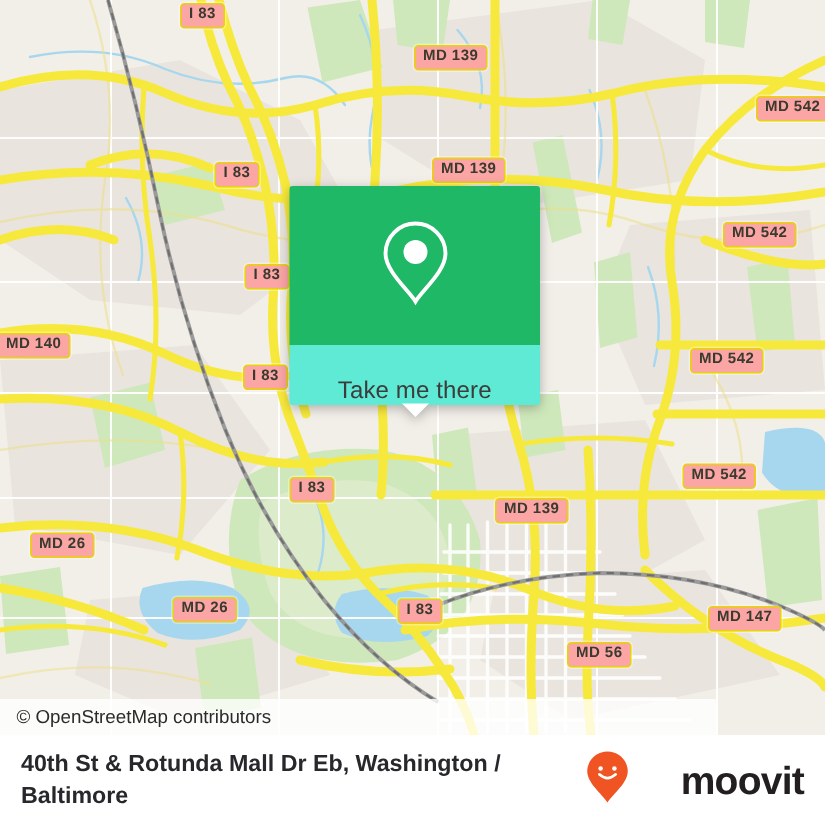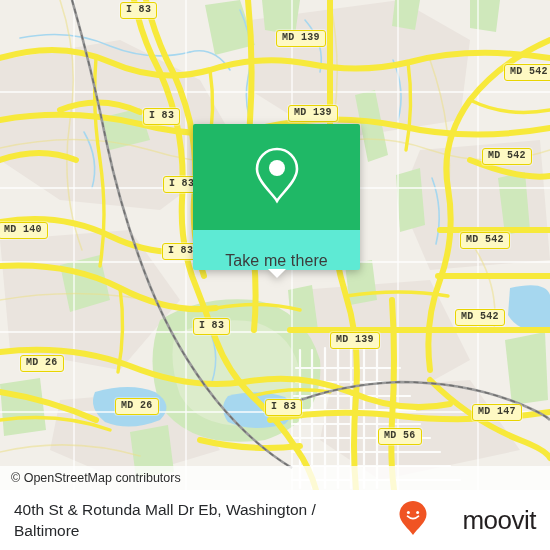--- a/index.html
+++ b/index.html
@@ -21,40 +21,40 @@
     left: 0; top: 0;
     width: 550px; height: 490px;
     background: #f2efe9;
     overflow: hidden;
   }
   .map svg { position: absolute; left: 0; top: 0; }
 
   
   .shield {
     position: absolute;
-    background: #fef9c3;
+    background: #fca5a5;
     border: 1.5px solid #e8d400;
     border-radius: 3px;
     color: #3a3a2e;
     font-size: 10px;
     font-weight: bold;
     letter-spacing: .3px;
     padding: 1px 5px 2px 5px;
     line-height: 12px;
     white-space: nowrap;
-    font-family: Liberation Mono, monospace;
+    font-family: Liberation Sans, sans-serif;
     box-shadow: 0 0 0 1px rgba(255,255,255,.35);
   }
 
   
   .attribution {
     position: absolute;
     left: 0;
     top: 466px;
-    width: 550px;
+    width: 478px;
     height: 24px;
     background: rgba(255,255,255,0.78);
     display: flex;
     align-items: center;
     padding-left: 11px;
     font-size: 12.5px;
     color: #2b2b2b;
     font-family: "Liberation Sans", sans-serif;
   }
 
@@ -103,20 +103,21 @@
   
   .footer {
     position: absolute;
     left: 0; top: 490px;
     width: 550px; height: 60px;
     background: #ffffff;
     display: flex;
     align-items: center;
     justify-content: space-between;
     padding: 0 14px 0 14px;
+    font-weight: bold;
   }
   .footer-title {
     font-size: 15.5px;
     line-height: 21px;
     color: #26282b;
     max-width: 350px;
     font-family: "Liberation Sans", sans-serif;
   }
   .brand {
     display: flex;

